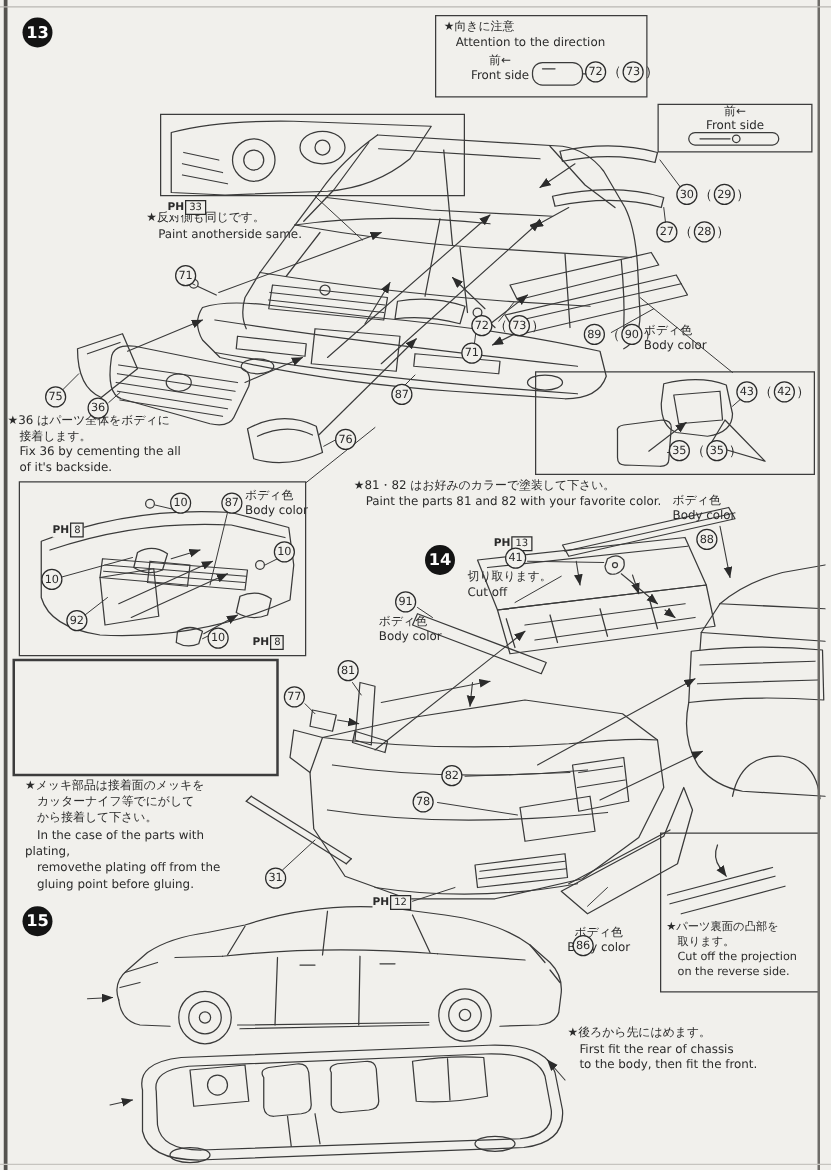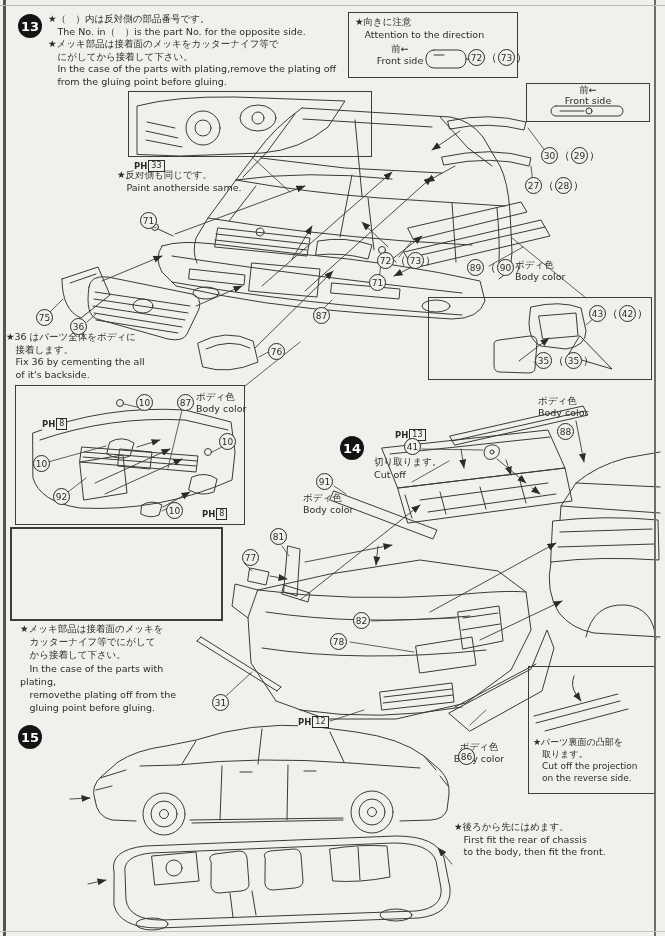--- a/index.html
+++ b/index.html
@@ -319,38 +319,34 @@
   <div class="box" style="left:128px;top:91px;width:244px;height:66px"></div>
   <div class="box" style="left:428px;top:297px;width:224px;height:83px"></div>
   <div class="box" style="left:15px;top:385px;width:230px;height:140px"></div>
   <div class="box heavy" style="left:10px;top:527px;width:213px;height:94px"></div>
   <div class="box" style="left:528px;top:666px;width:128px;height:128px"></div>
 
   <div class="stepc" style="left:18px;top:14px">13</div>
   <div class="stepc" style="left:340px;top:436px">14</div>
   <div class="stepc" style="left:18px;top:725px">15</div>
 
-  <div class="txt" style="left:48px;top:13px;width:312px">★（　）内は反対側の部品番号です。
-　The No. in（　）is the part No. for the opposite side.
-★メッキ部品は接着面のメッキをカッターナイフ等で
-　にがしてから接着して下さい。
-　In the case of the parts with plating,remove the plating off
-　from the gluing point before gluing.</div>
   <div class="txt" style="left:355px;top:16px;width:160px">★向きに注意
 　Attention to the direction</div>
   <div class="txt" style="left:372px;top:43px;width:56px;text-align:center;line-height:11.5px">前←
 Front side</div>
   <div class="txt" style="left:548px;top:85px;width:80px;text-align:center;line-height:10.5px">前←
 Front side</div>
   <div class="txt" style="left:117px;top:169px;width:140px">★反対側も同じです。
 　Paint anotherside same.</div>
   <div class="txt" style="left:6px;top:331px;width:160px">★36 はパーツ全体をボディに
 　接着します。
 　Fix 36 by cementing the all
 　of it's backside.</div>
+  <div class="txt" style="left:283px;top:383px;width:280px">★81・82 はお好みのカラーで塗装して下さい。
+　Paint the parts 81 and 82 with your favorite color.</div>
   <div class="txt" style="left:20px;top:622px;width:170px;line-height:13.2px">★メッキ部品は接着面のメッキを
 　カッターナイフ等でにがして
 　から接着して下さい。
 　In the case of the parts with plating,
 　removethe plating off from the
 　gluing point before gluing.</div>
   <div class="txt" style="left:374px;top:456px;width:92px">切り取ります。
 Cut off</div>
   <div class="txt" style="left:533px;top:736px;width:118px;font-size:9px;line-height:12px">★パーツ裏面の凸部を
 　取ります。
@@ -433,21 +429,21 @@
     </span>
   <span class="callout" style="left:316px;top:473px">
       <span class="circ">91</span>
     </span>
   <span class="callout" style="left:557px;top:423px">
       <span class="circ">88</span>
     </span>
   <span class="callout" style="left:270px;top:528px">
       <span class="circ">81</span>
     </span>
-  <span class="callout" style="left:242px;top:549px">
+  <span class="callout" style="left:227px;top:549px">
       <span class="circ">77</span>
     </span>
   <span class="callout" style="left:353px;top:612px">
       <span class="circ">82</span>
     </span>
   <span class="callout" style="left:330px;top:633px">
       <span class="circ">78</span>
     </span>
   <span class="callout" style="left:212px;top:694px">
       <span class="circ">31</span>

